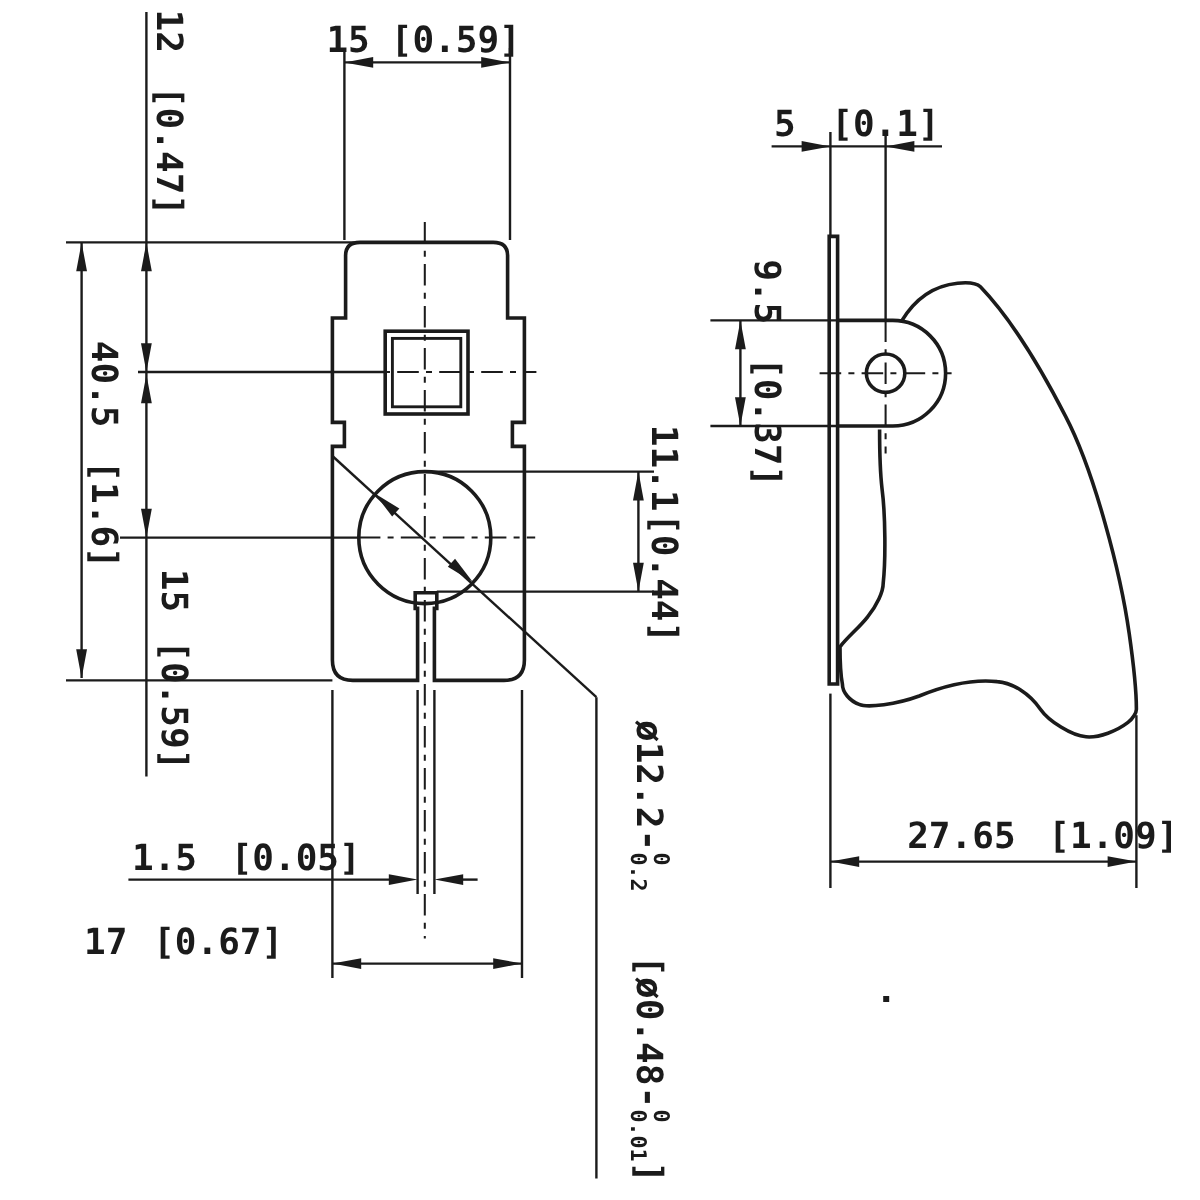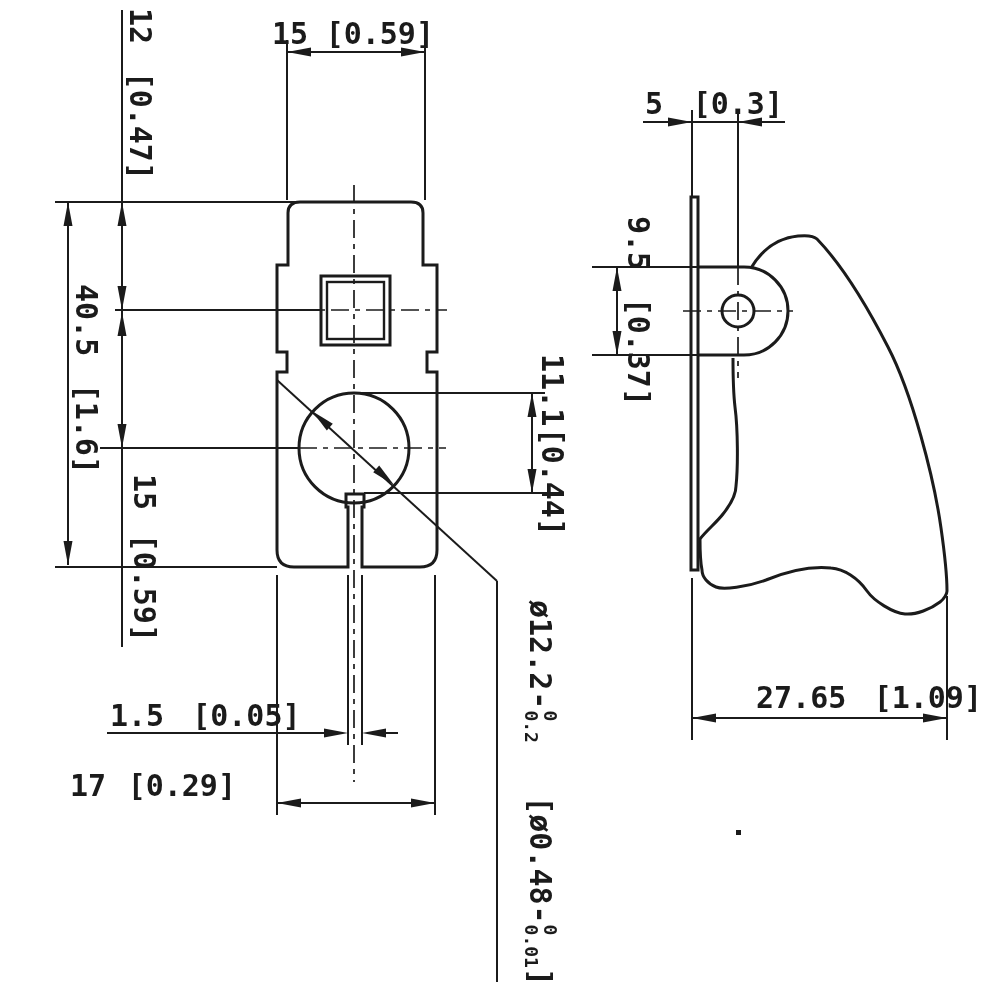--- a/index.html
+++ b/index.html
@@ -186,21 +186,21 @@
   <span>[0.44]</span>
 </div>
 
 <div class="dim" style="left:110px;top:698px;width:180px;gap:28px;">
   <span>1.5</span>
   <span>[0.05]</span>
 </div>
 
 <div class="dim" style="left:70px;top:768px;width:166px;justify-content:space-between;">
   <span>17</span>
-  <span>[0.29]</span>
+  <span>[0.67]</span>
 </div>
 
 <div class="dim rot" style="left:560px;top:600px;width:386px;">
   <span class="dgrp">
     <span>ø12.2</span>
         <span class="minus">-</span>
         <span class="stack">
           <span>0</span>
           <span>0.2</span>
         </span>
@@ -211,21 +211,21 @@
         <span class="stack">
           <span>0</span>
           <span>0.01</span>
         </span>
         <span>]</span>
   </span>
 </div>
 
 <div class="dim" style="left:645px;top:86px;width:138px;">
   <span>5</span>
-  <span>[0.3]</span>
+  <span>[0.1]</span>
 </div>
 
 <div class="dim rot" style="left:656px;top:216px;width:190px;">
   <span>9.5</span>
   <span>[0.37]</span>
 </div>
 
 <div class="dim" style="left:724px;top:680px;width:226px;margin-left:32px;">
   <span>27.65</span>
   <span>[1.09]</span>

